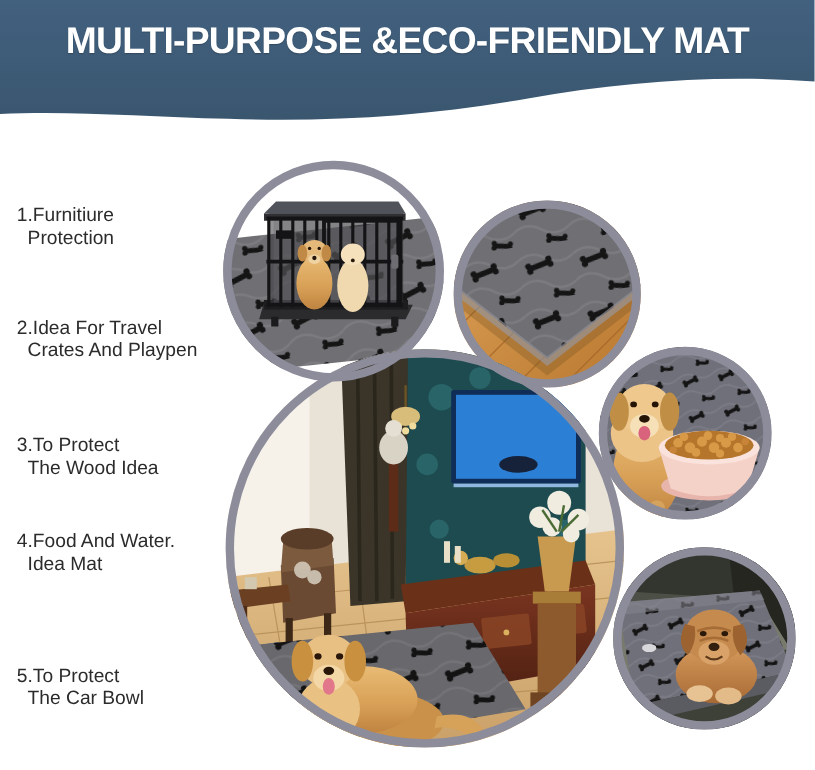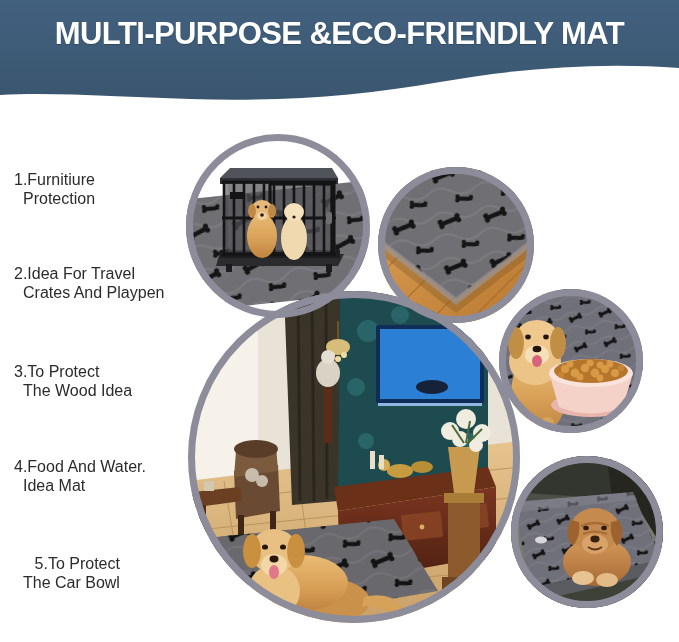--- a/index.html
+++ b/index.html
@@ -125,26 +125,26 @@
     <div class="feature-item" style="position:absolute; left:0; top:104px;">
       <span class="feature-line1">2.Idea For Travel</span>
       <span class="feature-line2">Crates And Playpen</span>
     </div>
 
     <div class="feature-item" style="position:absolute; left:0; top:202px;">
       <span class="feature-line1">3.To Protect</span>
       <span class="feature-line2">The Wood Idea</span>
     </div>
 
-    <div class="feature-item" style="position:absolute; left:0; top:297px;">
+    <div class="feature-item" style="position:absolute; left:0; top:282px;">
       <span class="feature-line1">4.Food And Water.</span>
       <span class="feature-line2">Idea Mat</span>
     </div>
 
-    <div class="feature-item" style="position:absolute; left:0; top:394px;text-align:right;">
+    <div class="feature-item" style="position:absolute; left:0; top:394px;">
       <span class="feature-line1">5.To Protect</span>
       <span class="feature-line2">The Car Bowl</span>
     </div>
 
   </div>
 
   <div class="circles">
 
     <svg width="0" height="0" style="position:absolute" aria-hidden="true">
       <defs>

